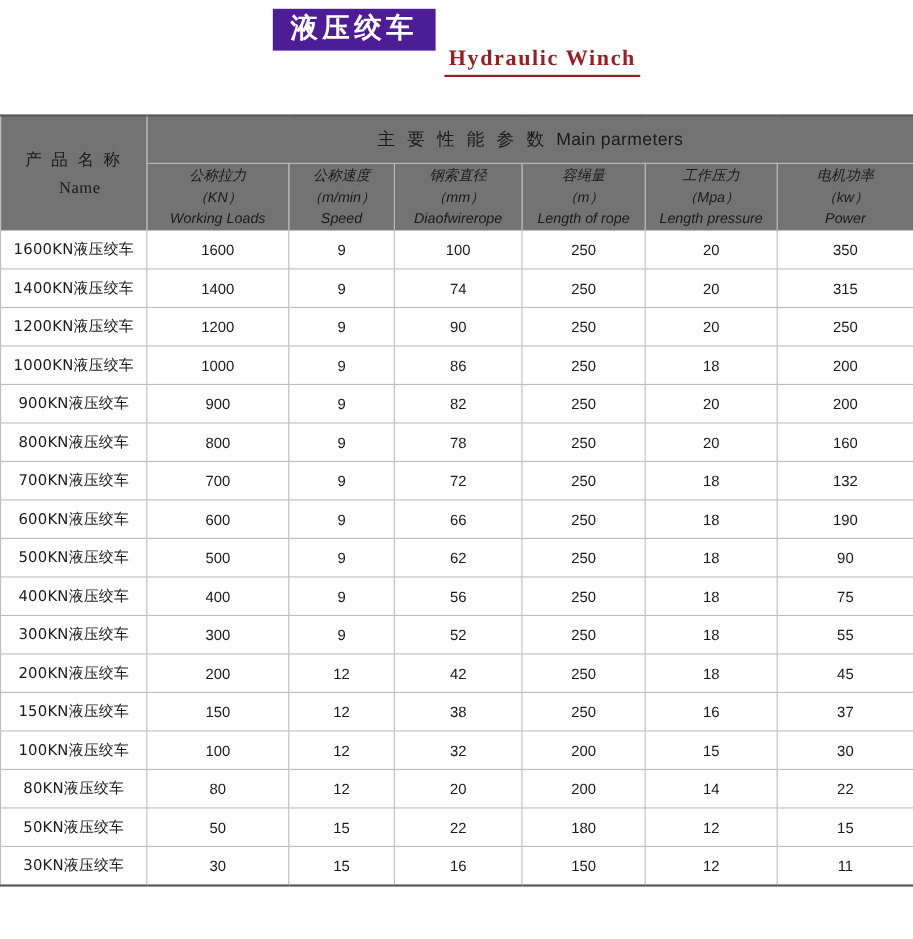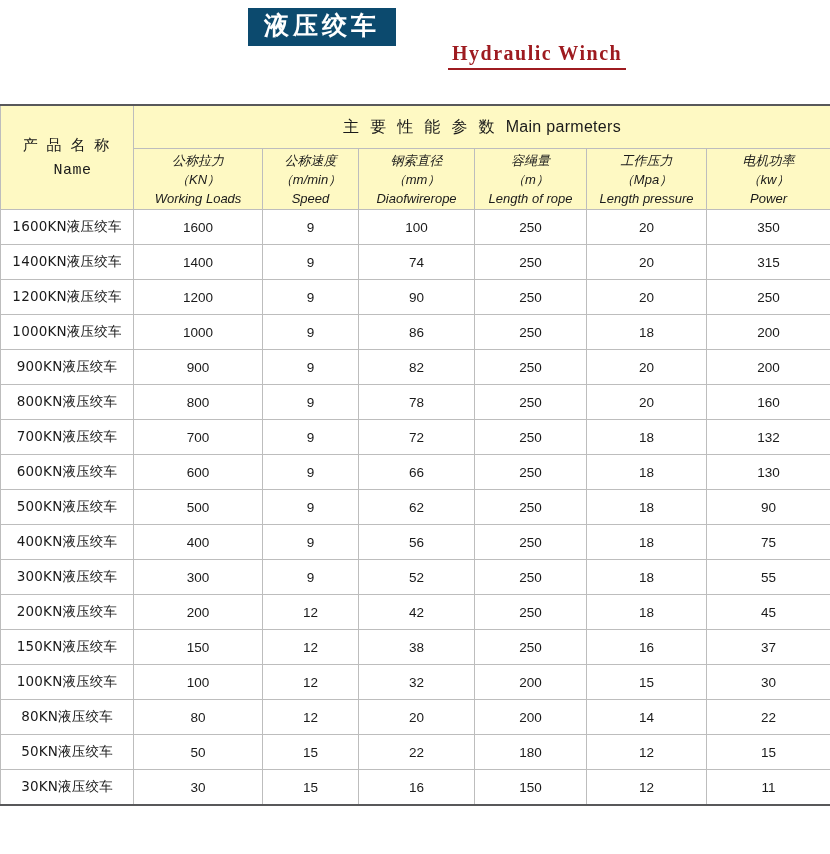--- a/index.html
+++ b/index.html
@@ -24,39 +24,38 @@
   
   .title-block {
     position: relative;
     height: 100px;
     width: 100%;
   }
   .title-cn-wrap {
     position: absolute;
     left: 248px;
     top: 8px;
-    background: #0c4a6e;
+    background: #4c1d95;
     padding: 4px 16px 6px 16px;
   }
   .title-cn {
     color: #ffffff;
     font-family: "DejaVu Sans", "Liberation Sans", sans-serif;
     font-size: 25px;
     font-weight: bold;
     letter-spacing: 4px;
     line-height: 28px;
     white-space: nowrap;
   }
   .title-en-wrap {
     position: absolute;
     left: 404px;
     top: 42px;
     border-bottom: 2px solid #9e1b20;
     padding: 0 4px 3px 4px;
-    margin-left: 44px;
   }
   .title-en {
     color: #9e1b20;
     font-family: "Liberation Serif", serif;
     font-size: 20px;
     font-weight: bold;
     letter-spacing: 1.5px;
     white-space: nowrap;
   }
 
@@ -74,39 +73,39 @@
   }
   table.spec td, table.spec th {
     border: 1px solid #bdbdbd;
     padding: 0;
     text-align: center;
     vertical-align: middle;
     font-weight: normal;
   }
   table.spec tr.head-top > th,
   table.spec tr.head-sub > th {
-    background: #fef9c3;
+    background: #737373;
   }
 
   .border-top-strong { border-top: 2px solid #58585a !important; }
   .border-bottom-strong { border-bottom: 2px solid #58585a !important; }
 
   .name-col {
     width: 133px;
   }
   .hdr-name {
     font-family: "DejaVu Sans", "Liberation Sans", sans-serif;
     font-size: 15px;
     line-height: 26px;
     padding: 6px 4px;
     letter-spacing: 2px;
     text-align: center;
   }
   .hdr-name .en {
-    font-family: Liberation Mono, monospace;
+    font-family: Liberation Serif, serif;
     letter-spacing: 0.5px;
     font-size: 15px;
     margin-left: 11px;
   }
 
   .hdr-main {
     font-family: "DejaVu Sans", "Liberation Sans", sans-serif;
     font-size: 16px;
     letter-spacing: 3px;
     height: 42px;
@@ -275,21 +274,21 @@
           <td class="cell-val">18</td>
           <td class="cell-val">132</td>
         </tr>
         <tr>
           <td class="cell-name">600KN液压绞车</td>
           <td class="cell-val">600</td>
           <td class="cell-val">9</td>
           <td class="cell-val">66</td>
           <td class="cell-val">250</td>
           <td class="cell-val">18</td>
-          <td class="cell-val">130</td>
+          <td class="cell-val">190</td>
         </tr>
         <tr>
           <td class="cell-name">500KN液压绞车</td>
           <td class="cell-val">500</td>
           <td class="cell-val">9</td>
           <td class="cell-val">62</td>
           <td class="cell-val">250</td>
           <td class="cell-val">18</td>
           <td class="cell-val">90</td>
         </tr>

